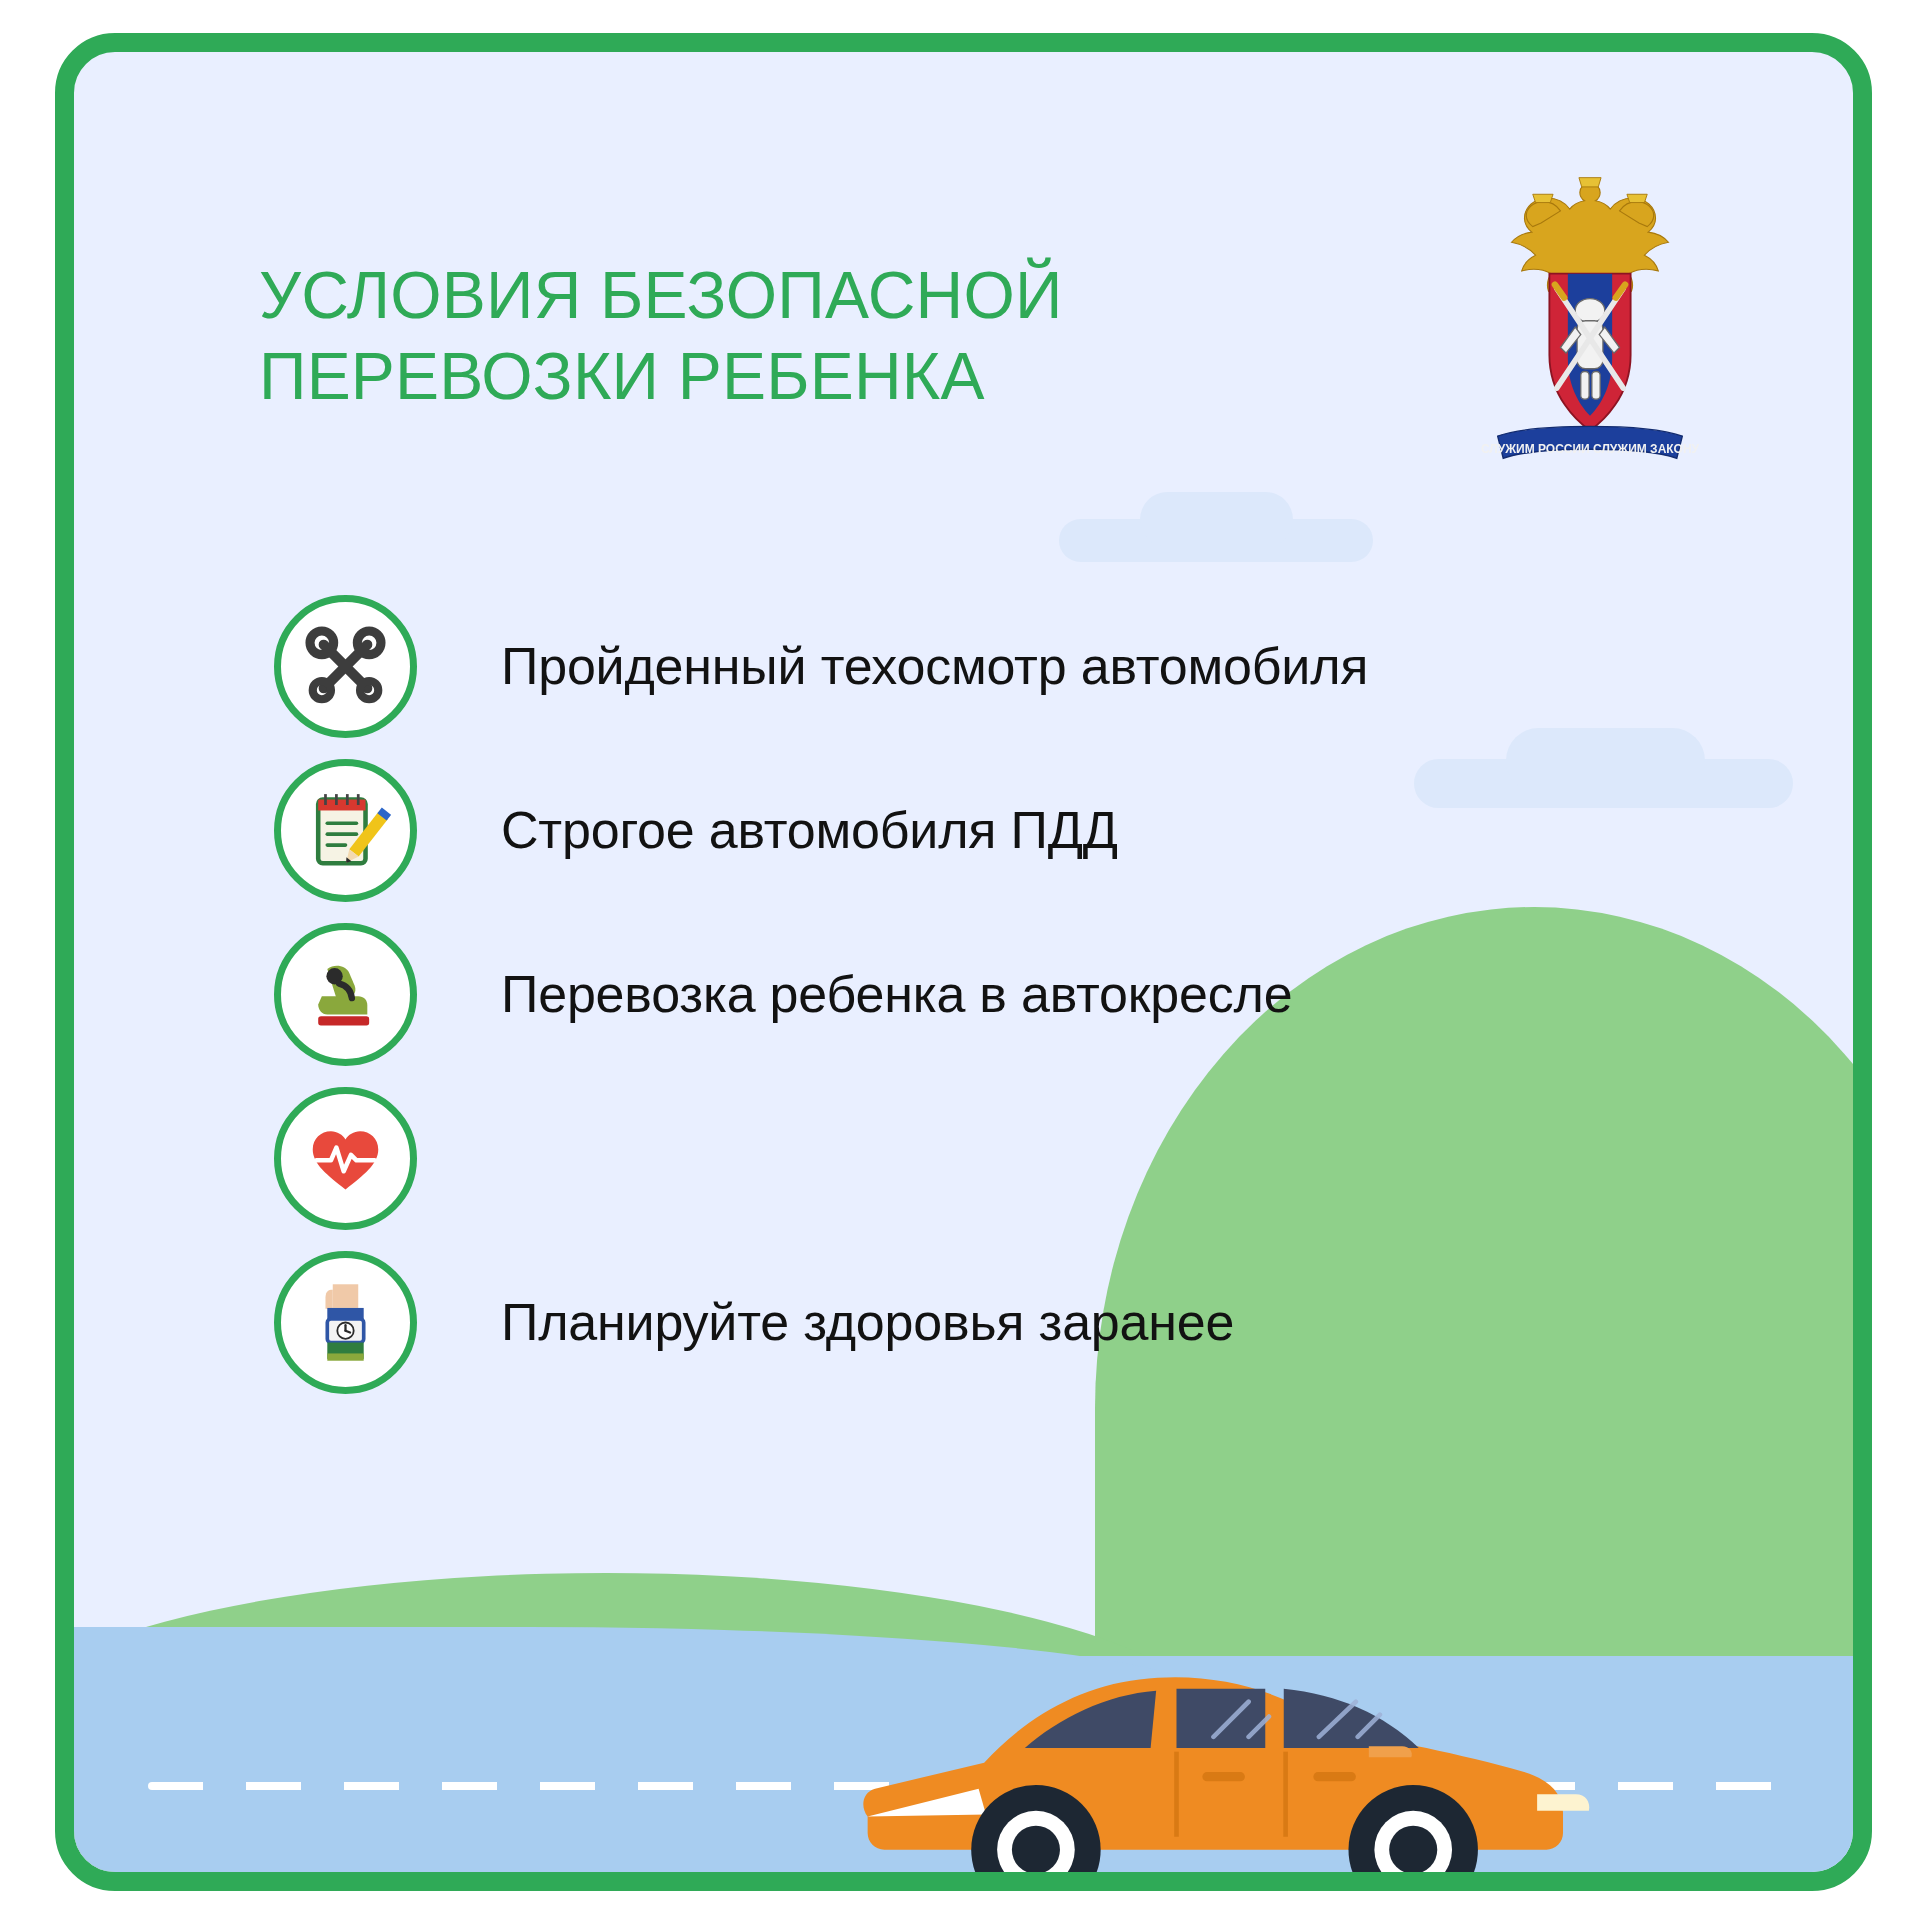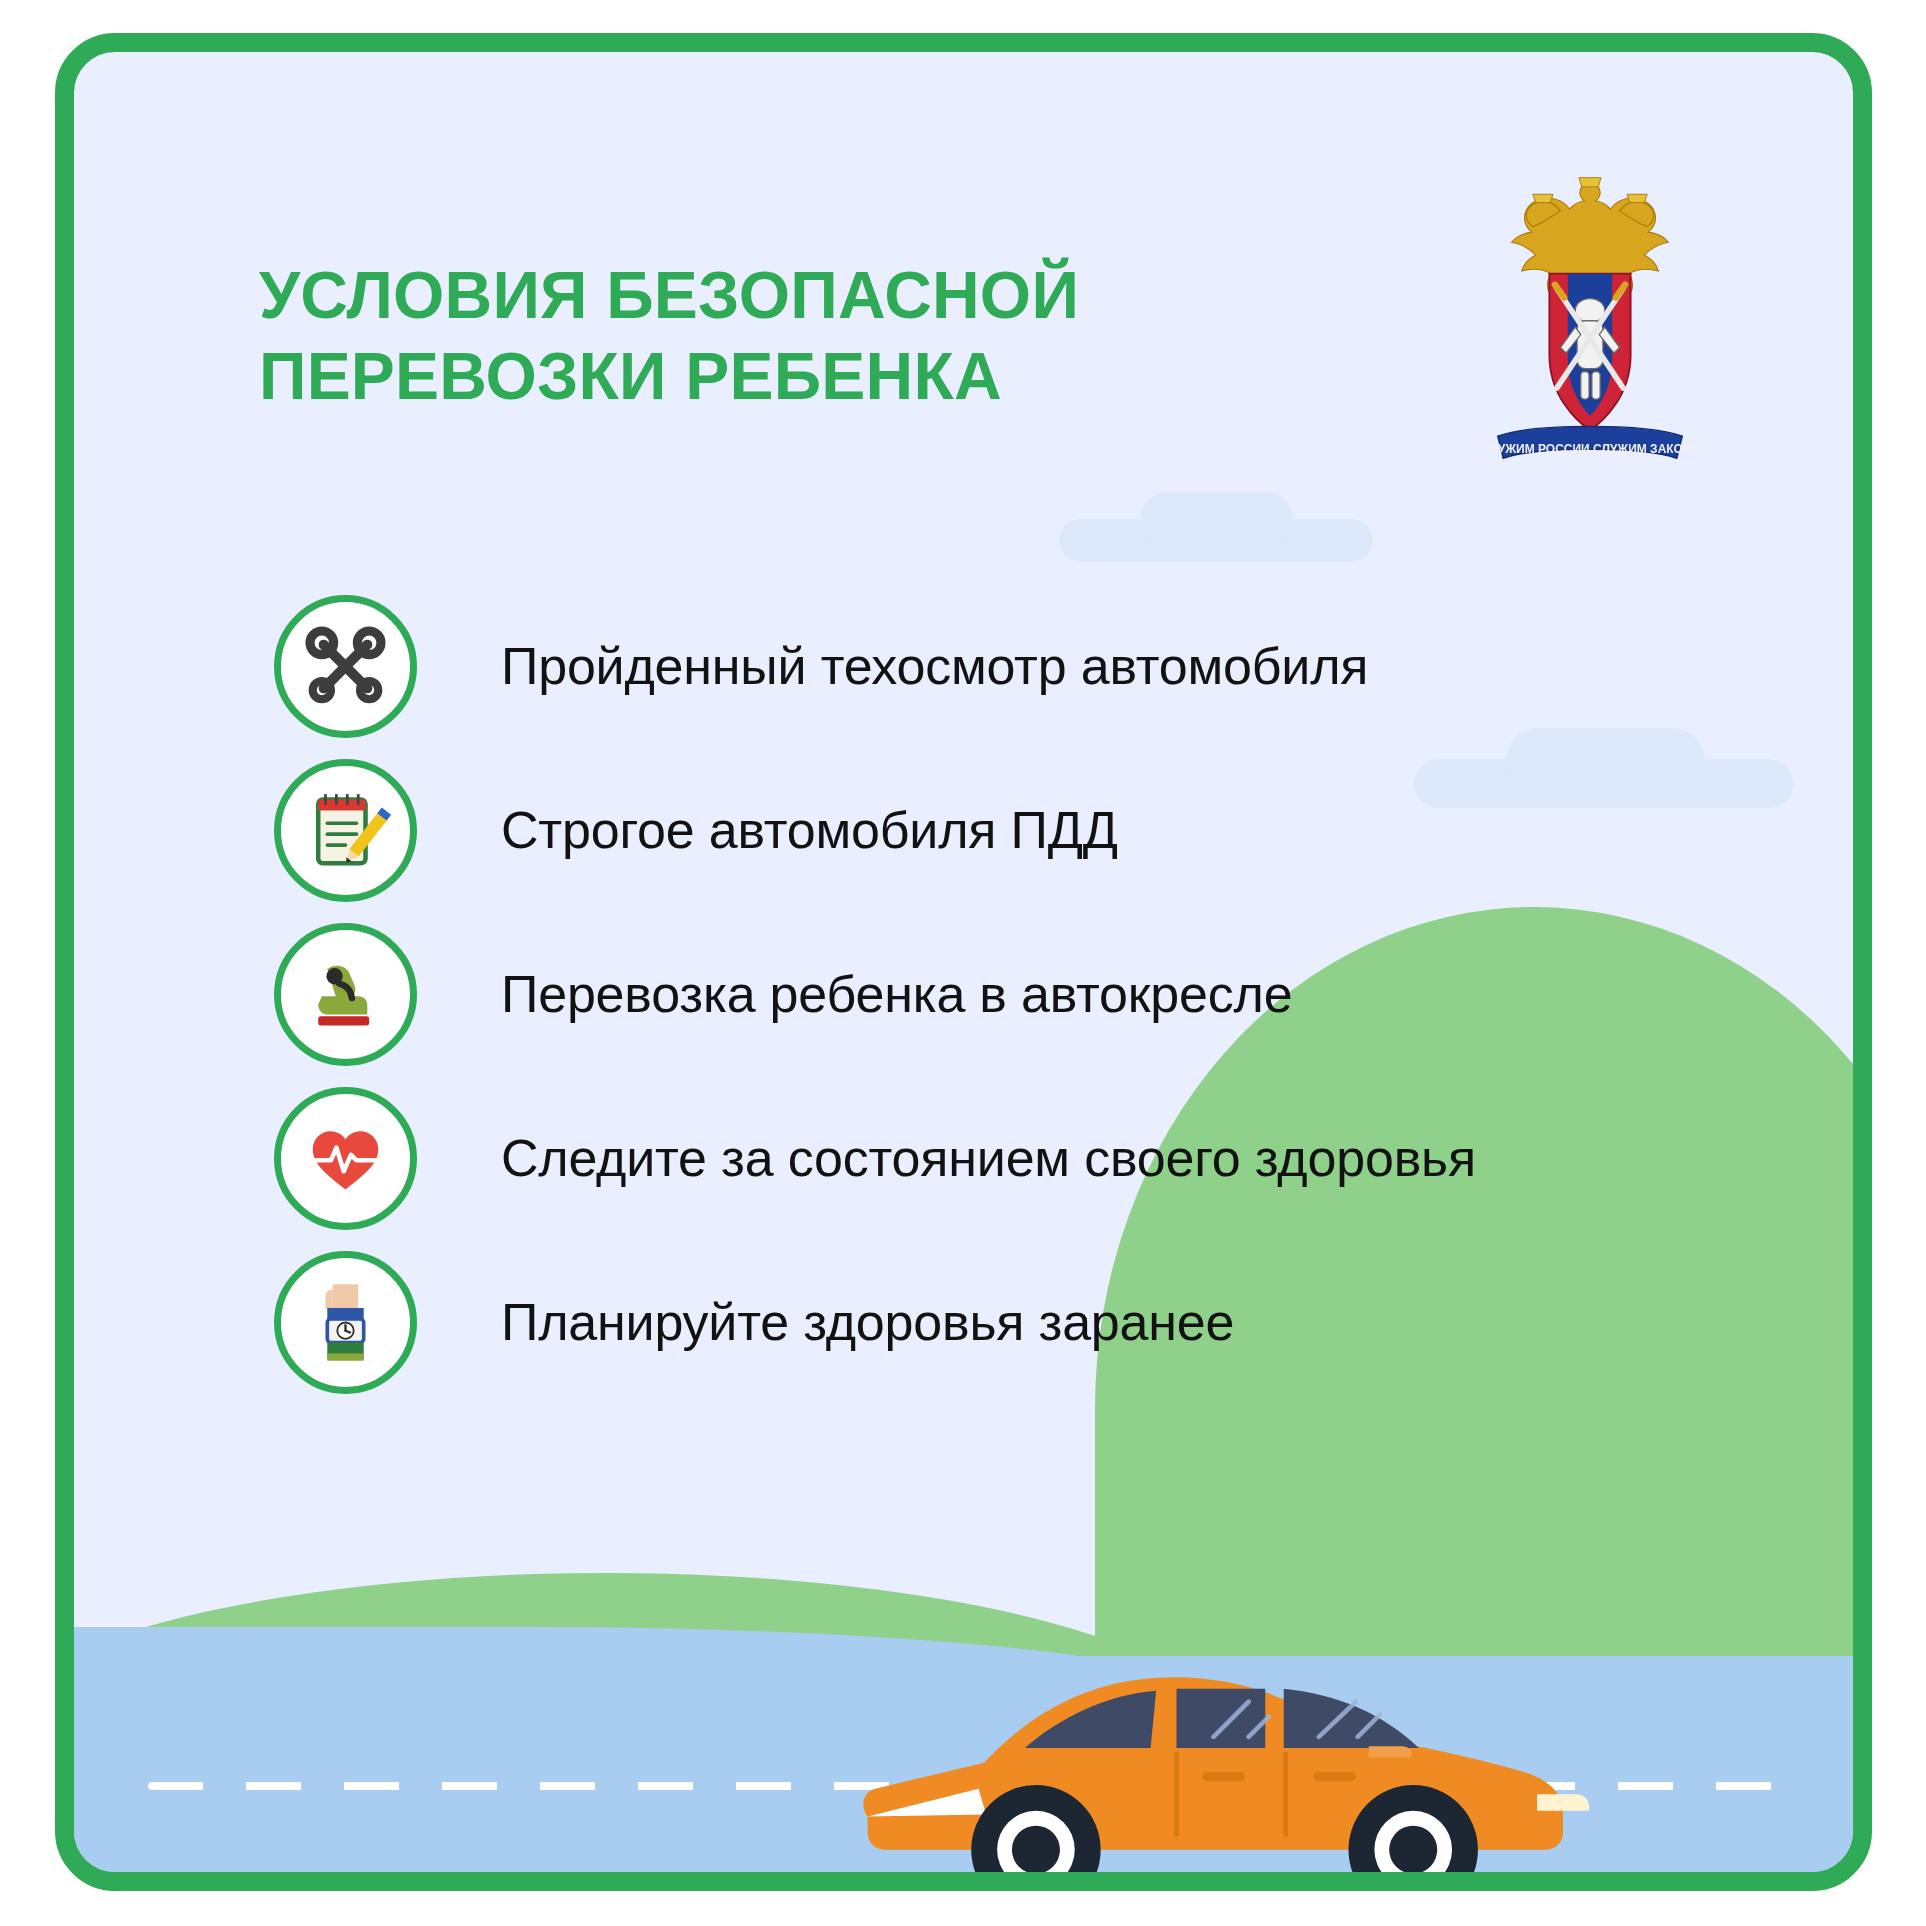--- a/index.html
+++ b/index.html
@@ -104,21 +104,21 @@
 
   
   .title {
     position: absolute;
     left: 185px;
     top: 203px;
     width: 1063px;
     color: #2faa57;
     font-size: 66px;
     line-height: 1.23;
-    font-weight: bold;
+    font-weight: normal;
     letter-spacing: 0.2px;
     text-transform: uppercase;
   }
 
   .emblem {
     position: absolute;
     left: 1396px;
     top: 118px;
     width: 240px;
     height: 319px;
@@ -285,21 +285,20 @@
       <div class="row-label">Перевозка ребенка в автокресле</div>
     </div>
 
     <div class="row">
       <div class="badge">
         <svg viewBox="0 0 100 100">
           <path d="M50 84C30 68 14 56 14 40c0-12 9-20 20-20 7 0 13 4 16 9 3-5 9-9 16-9 11 0 20 8 20 20 0 16-16 28-36 44z" fill="#e8493c"></path>
           <polyline points="18,52 34,52 40,38 48,64 56,46 62,52 82,52" fill="none" stroke="#ffffff" stroke-width="5" stroke-linecap="round" stroke-linejoin="round"></polyline>
         </svg>
       </div>
-      <div class="row-label">Следите за состоянием своего здоровья</div>
     </div>
 
     <div class="row">
       <div class="badge">
         <svg viewBox="0 0 100 100">
           <path d="M36 8h28v26H36z" fill="#f0c9a8"></path>
           <path d="M34 14c-4 0-6 4-6 9v12h8V14z" fill="#f0c9a8"></path>
           <rect x="30" y="34" width="40" height="14" fill="#2f56a6"></rect>
           <rect x="30" y="46" width="40" height="26" rx="4" fill="#f3f3f3" stroke="#2f56a6" stroke-width="4"></rect>
           <circle cx="50" cy="59" r="9" fill="#ffffff" stroke="#2b2b2b" stroke-width="2"></circle>

